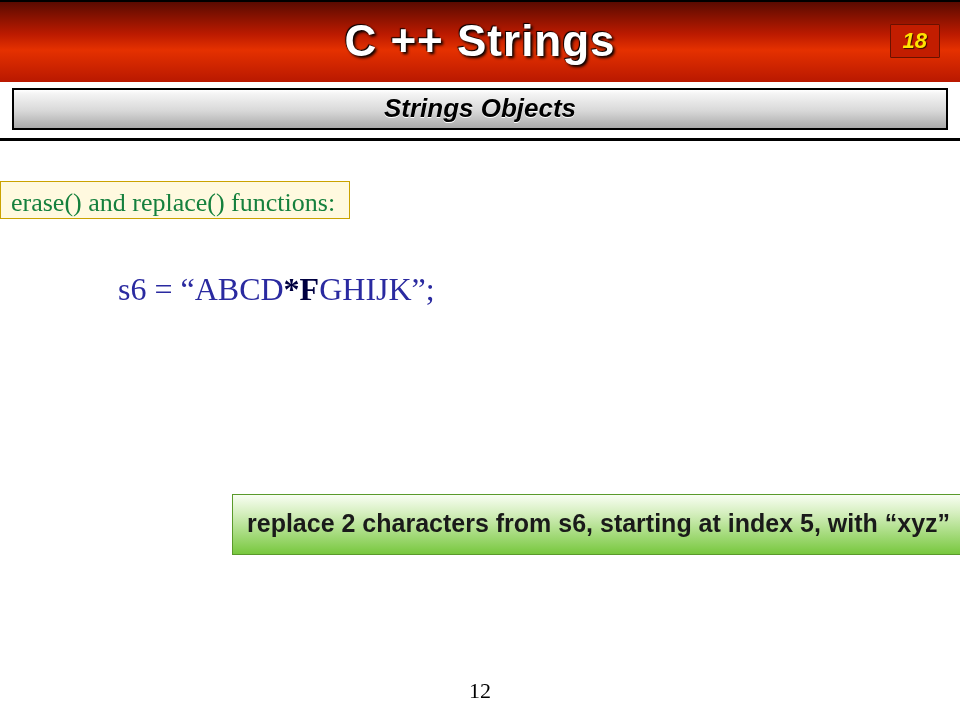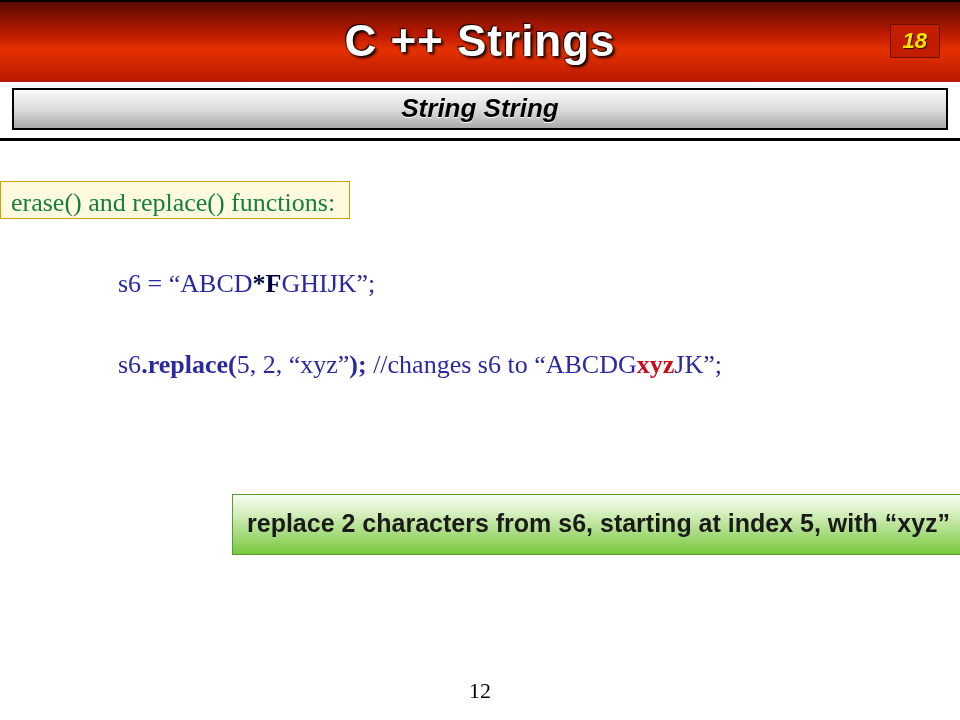--- a/index.html
+++ b/index.html
@@ -71,21 +71,21 @@
     background: #fff9df;
     border: 1px solid #caa200;
     color: #15803d;
     font-family: Georgia, 'Times New Roman', serif;
     font-size: 26px;
     padding: 6px 14px 0 10px;
   }
 
   .code-block {
     font-family: Georgia, 'Times New Roman', serif;
-    font-size: 26px;
+    font-size: 32px;
     line-height: 1.65;
     margin: 44px 0 0 118px;
     color: #2a2aa0;
   }
   .code-block .row { margin-bottom: 4px; white-space: nowrap; }
   .code-block .bold { font-weight: bold; }
   .code-block .dark { color: #000040; }
   .code-block .space { display:block; height: 34px; }
   .highlight-red { color: #cc0a18; font-weight: bold; }
 
@@ -120,33 +120,30 @@
 <body>
 
 
 
 <div class="banner">
   <div class="banner-title">C ++ Strings</div>
   <div class="slide-num-box">18</div>
 </div>
 
 <div class="subtitle-wrap">
-  <div class="subtitle">String String</div>
+  <div class="subtitle">Strings Objects</div>
 </div>
 
 <div class="section-label">erase() and replace() functions:</div>
 
 <div class="code-block">
   <div class="row">
     <span>s6 = “ABCD</span><span class="bold dark">*F</span><span>GHIJK”;</span>
   </div>
   <span class="space"></span>
-  <div class="row">
-    <span>s6</span><span class="bold">.replace(</span><span>5, 2, “xyz”</span><span class="bold">); </span><span>//changes s6 to “ABCDG</span><span class="highlight-red">xyz</span><span>JK”;</span>
-  </div>
 </div>
 
 <div class="callout">replace 2 characters from s6, starting at index 5, with “xyz”</div>
 
 <div class="page-num">12</div>
 
 
 
 
 </body></html>

